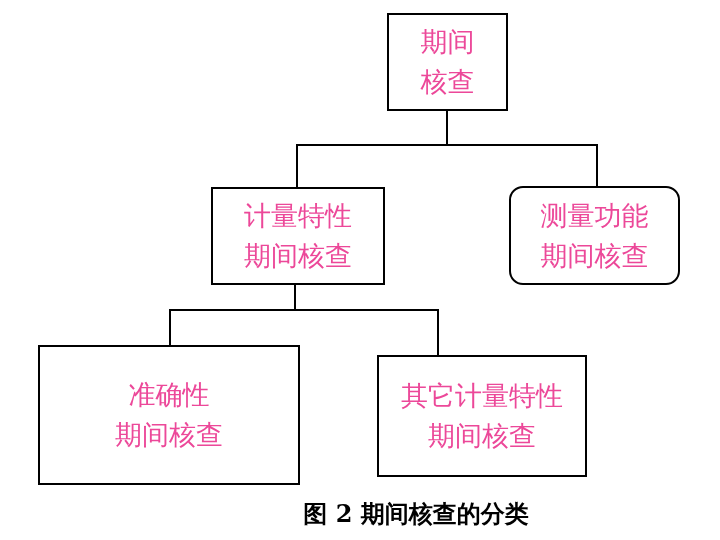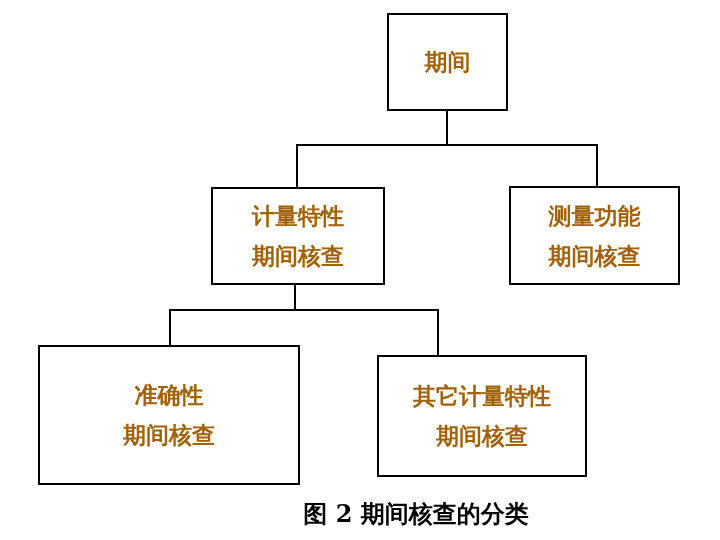--- a/index.html
+++ b/index.html
@@ -23,30 +23,29 @@
     border: 2px solid #000000;
     background: #ffffff;
     display: flex;
     flex-direction: column;
     align-items: center;
     justify-content: center;
     text-align: center;
     color: #000000;
   }
   .node .line {
-    font-size: 23px;
+    font-size: 27px;
     line-height: 40px;
     white-space: nowrap;
-    color: #a16207;
-    font-weight: bold;
+    color: #ec4899;
   }
   
   .node-root   { left: 387px; top: 13px;  width: 121px; height: 98px;  }
   .node-midl   { left: 211px; top: 187px; width: 174px; height: 98px;  }
-  .node-midr   { left: 509px; top: 186px; width: 171px; height: 99px;  }
+  .node-midr   { left: 509px; top: 186px; width: 171px; height: 99px; border-radius: 14px;  }
   .node-botl   { left: 38px;  top: 345px; width: 262px; height: 140px; }
   .node-botr   { left: 333px; top: 355px; width: 210px; height: 122px; margin-left: 44px; }
   
   .conn {
     position: absolute;
     background: #000000;
   }
   .c-stem1  { left: 446px; top: 111px; width: 2px;   height: 35px; }
   .c-h1     { left: 296px; top: 144px; width: 302px; height: 2px;  }
   .c-drop1l { left: 296px; top: 144px; width: 2px;   height: 43px; }
@@ -76,20 +75,21 @@
   <div class="conn c-h1"></div>
   <div class="conn c-drop1l"></div>
   <div class="conn c-drop1r"></div>
   <div class="conn c-stem2"></div>
   <div class="conn c-h2"></div>
   <div class="conn c-drop2l"></div>
   <div class="conn c-drop2r"></div>
 
   <div class="node node-root">
     <div class="line">期间</div>
+    <div class="line">核查</div>
   </div>
 
   <div class="node node-midl">
     <div class="line">计量特性</div>
     <div class="line">期间核查</div>
   </div>
 
   <div class="node node-midr">
     <div class="line">测量功能</div>
     <div class="line">期间核查</div>

